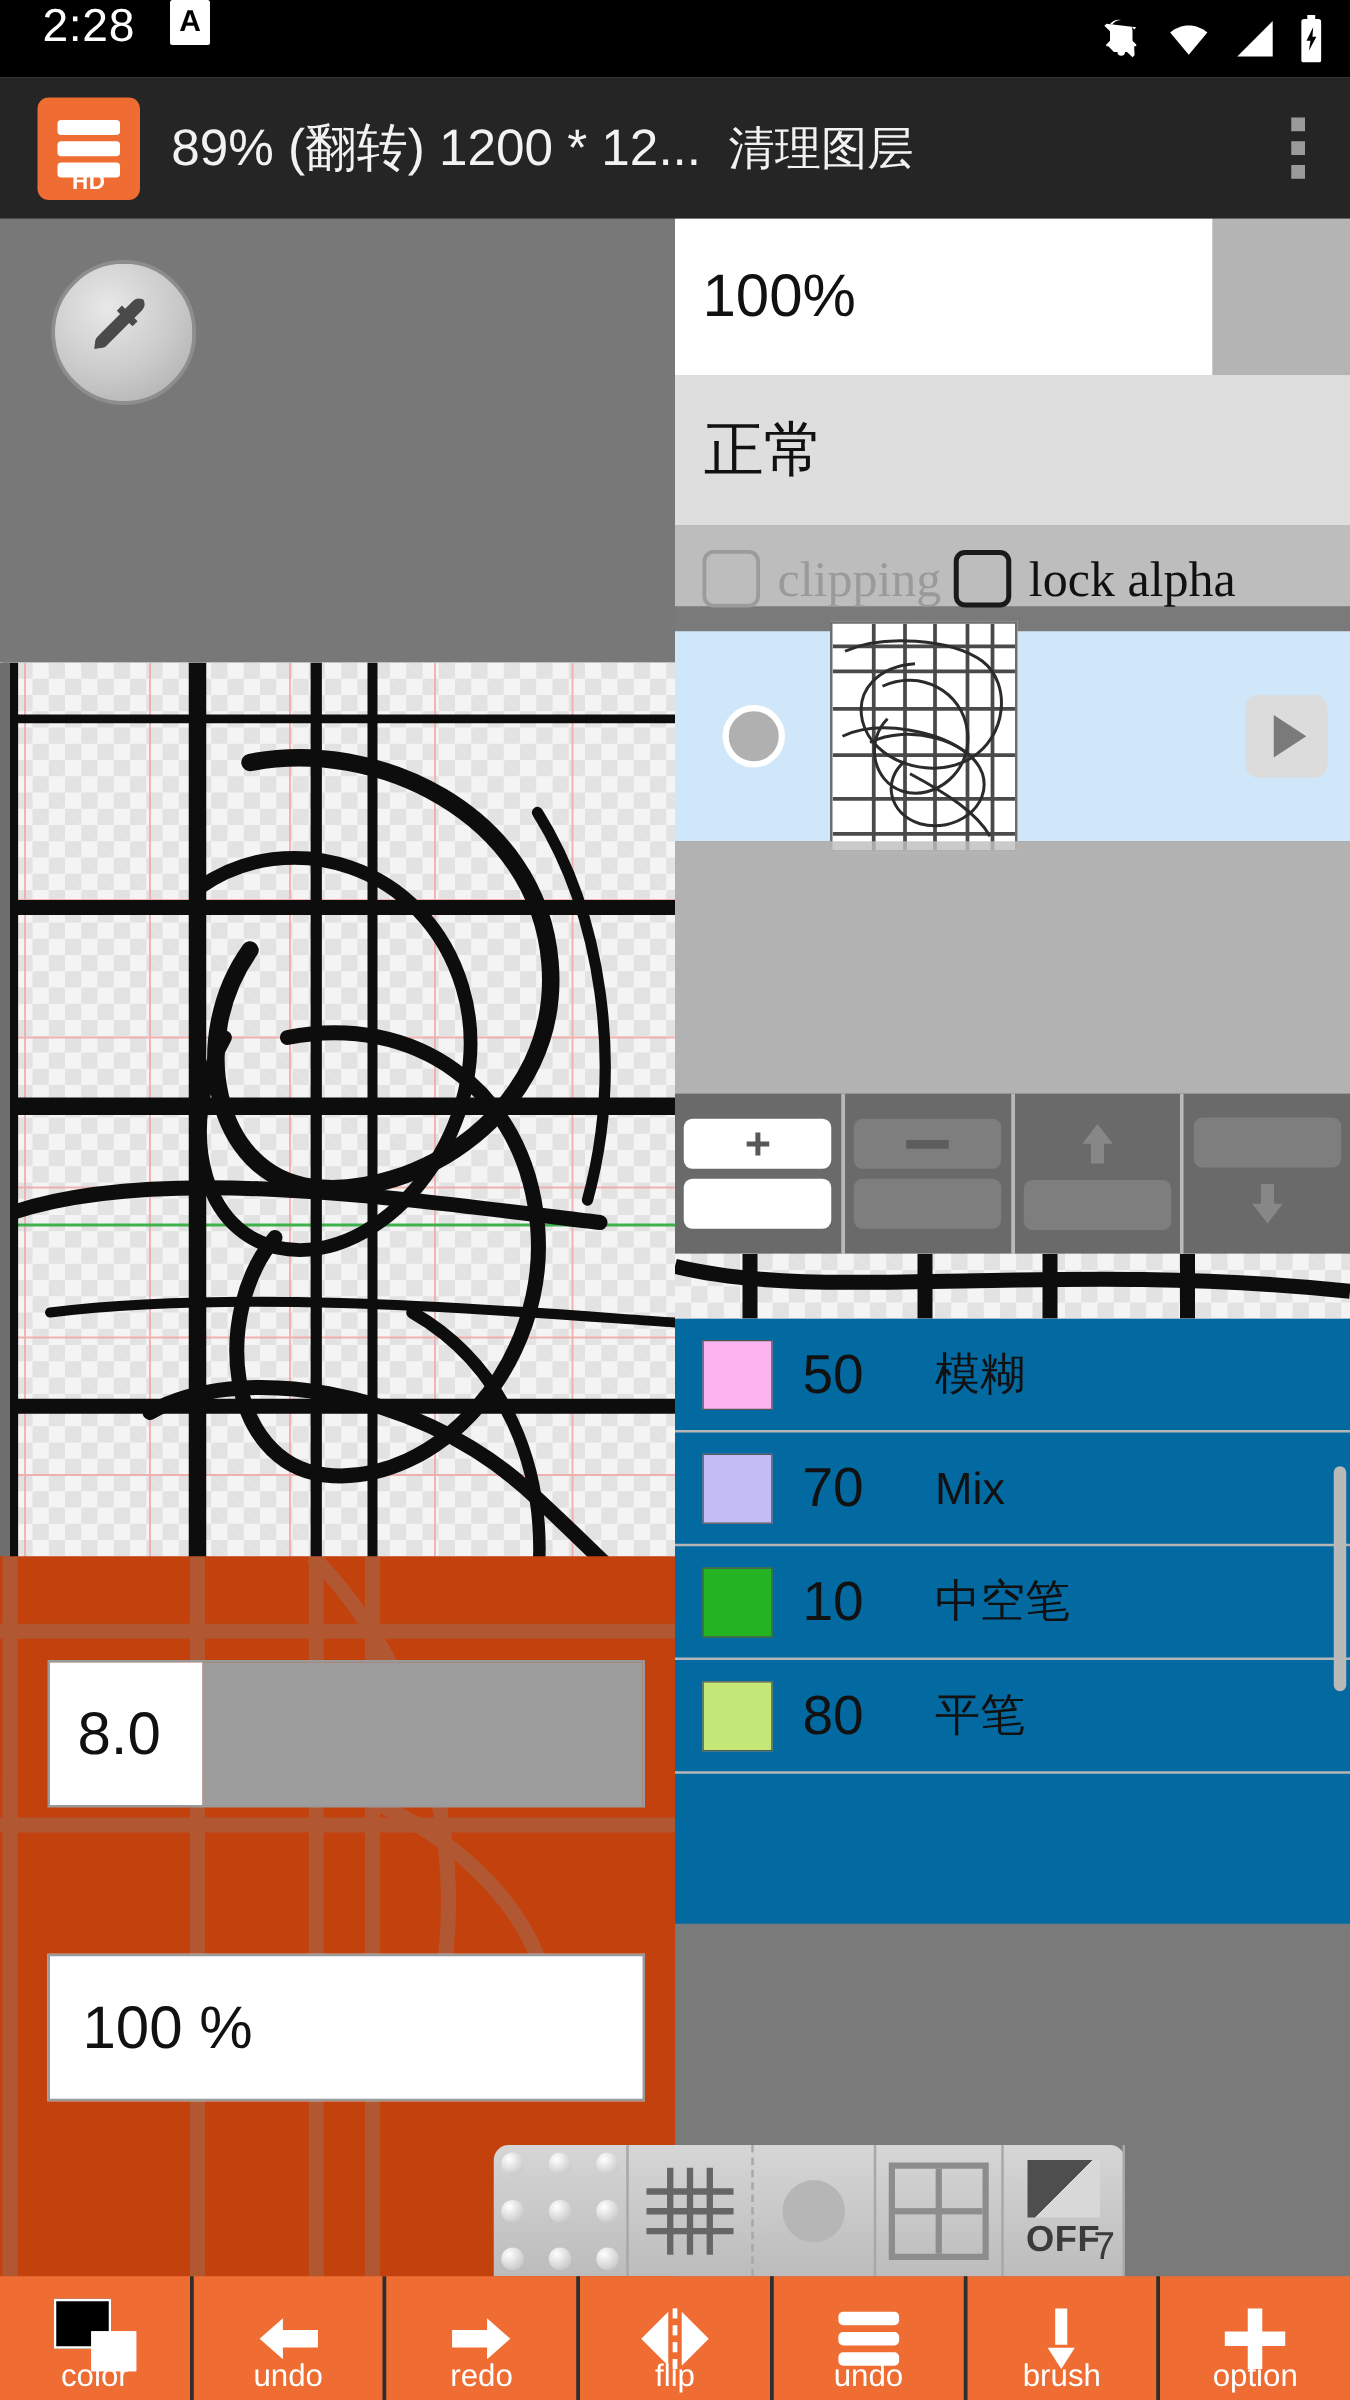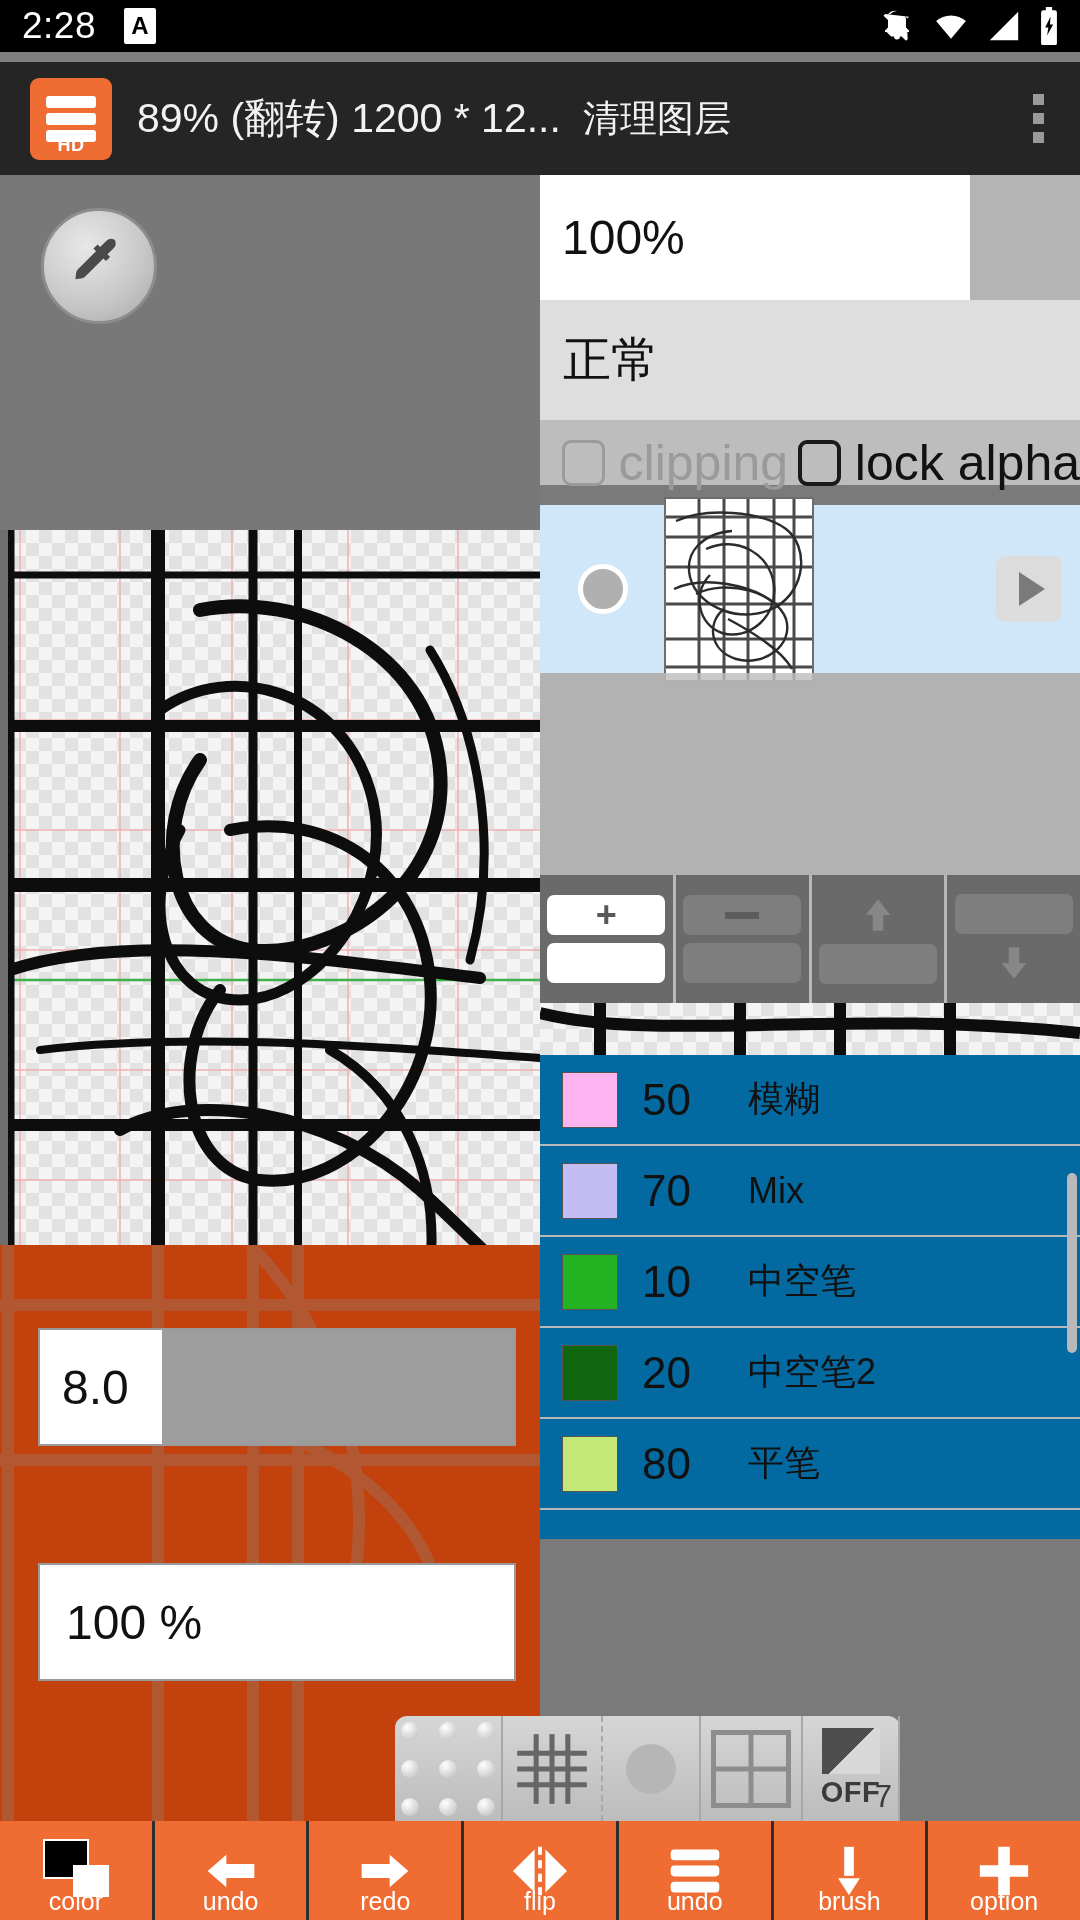--- a/index.html
+++ b/index.html
@@ -6,23 +6,23 @@
   html, body {
     width: 1080px; height: 1920px;
     background: #808080;
     font-family: "Liberation Sans", sans-serif;
     overflow: hidden;
   }
   #app { position: relative; width: 1080px; height: 1920px; overflow: hidden; }
 
   
   .statusbar {
-    position: absolute; top: 0; left: 0; width: 1080px; height: 52px;
+    position: absolute; top: 0; left: 0; width: 1080px; height: 62px;
     background: #000; color: #fff;
-    display: flex; align-items: center;
+    display: flex;  padding-left: 12px;
   }
   .sb-time { font-size: 37px; margin-left: 22px; letter-spacing: .5px; }
   .sb-appicon {
     margin-left: 28px; width: 32px; height: 36px; background: #fff; color: #000;
     font-size: 24px; font-weight: bold; display: flex; align-items: center;
     justify-content: center; border-radius: 2px;
   }
   .sb-right { margin-left: auto; margin-right: 20px; display: flex; align-items: center; gap: 17px; }
   .sb-ic { fill: #fff; display: block; }
 
@@ -86,21 +86,21 @@
   }
   .panel-strip { position: absolute; left: 0; top: 245px; width: 540px; height: 65px; background: #bdbdbd; }
 
   .checks-row {
     position: absolute; left: 0; top: 248px; width: 540px; height: 80px;
     display: flex; align-items: center;
   }
   .chk { width: 46px; height: 46px; border-radius: 9px; background: transparent; }
   .chk.dim { border: 3px solid #9b9b9b; margin-left: 22px; }
   .chk.on  { border: 4px solid #1a1a1a; margin-left: 10px; }
-  .chk-label { font-size: 50px; margin-left: 14px; white-space: nowrap; }
+  .chk-label { font-size: 40px; margin-left: 14px; white-space: nowrap; font-family: Liberation Serif, serif; }
   .chk-label.dim { color: #9a9a9a; }
   .chk-label.on  { color: #111; }
 
   .layer-row {
     position: absolute; left: 0; top: 330px; width: 540px; height: 168px;
     background: #cfe7f9; display: flex; align-items: center;
   }
   .layer-radio {
     width: 50px; height: 50px; border-radius: 50%; background: #b0b0b0;
     border: 5px solid #fff; margin-left: 38px; flex: none;
@@ -409,25 +409,20 @@
           <span class="brush-sw" style="background:#c4bdf5"></span>
           <span class="brush-num">70</span>
           <span class="brush-name">Mix</span>
         </div>
         <div class="brush-item">
           <span class="brush-sw" style="background:#23b323"></span>
           <span class="brush-num">10</span>
           <span class="brush-name">中空笔</span>
         </div>
         <div class="brush-item">
-          <span class="brush-sw" style="background:#12650f"></span>
-          <span class="brush-num">20</span>
-          <span class="brush-name">中空笔2</span>
-        </div>
-        <div class="brush-item">
           <span class="brush-sw" style="background:#c3e878"></span>
           <span class="brush-num">80</span>
           <span class="brush-name">平笔</span>
         </div>
         <div class="scrollbar"></div>
       </div>
 
     </div>
   </div>
 

